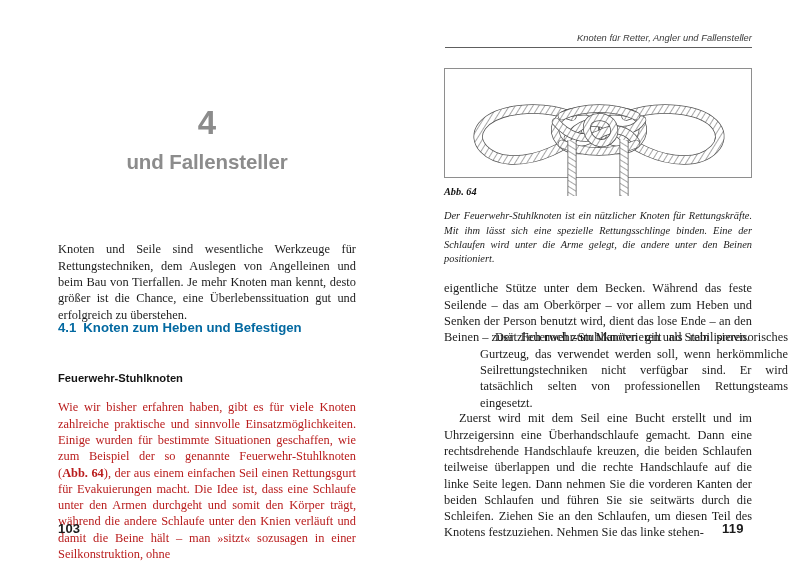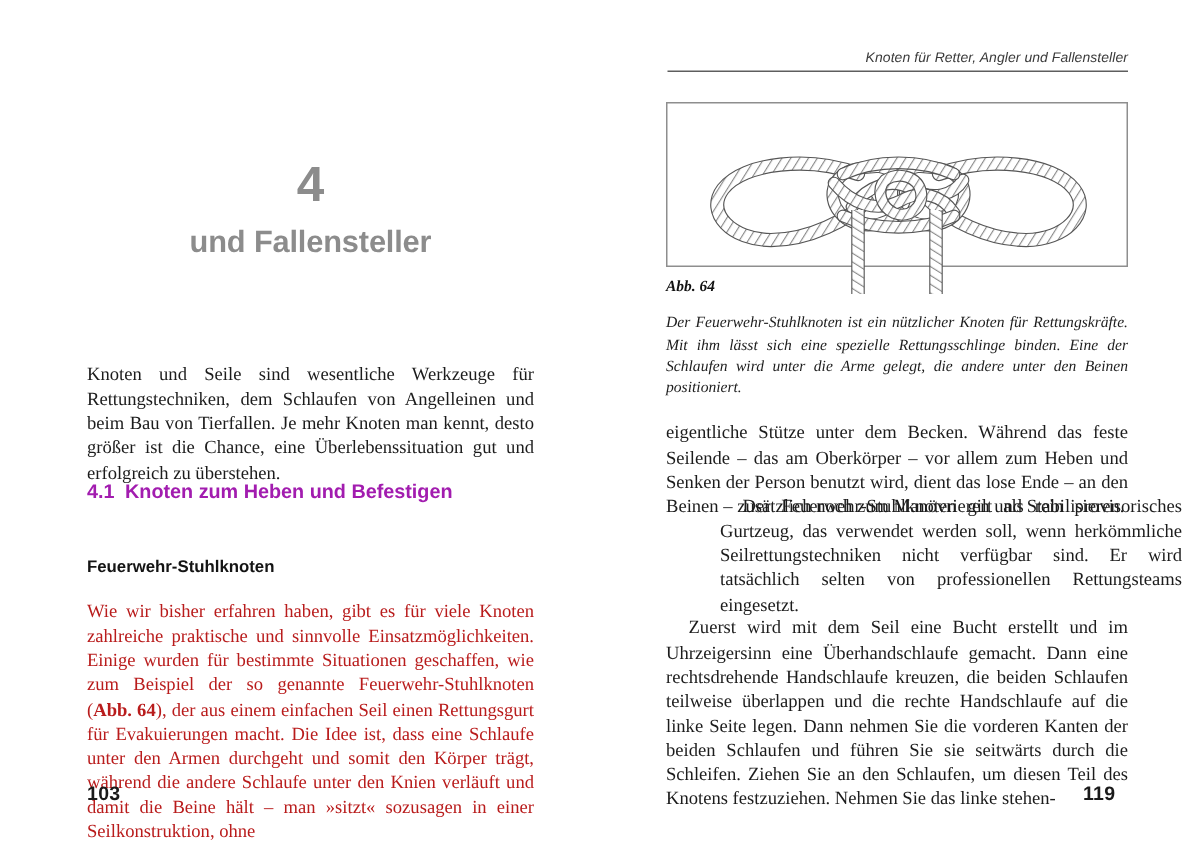--- a/index.html
+++ b/index.html
@@ -74,21 +74,21 @@
 
   .section-head {
     position: absolute;
     left: 58px;
     top: 319px;
     width: 300px;
     font-family: "Liberation Sans", sans-serif;
     font-weight: bold;
     font-size: 13.2px;
     line-height: 18.5px;
-    color: #a21caf;
+    color: #0369a1;
   }
   .section-head .num { margin-right: 7px; }
   .section-head .l2 { display: block; }
 
   .sub-head {
     position: absolute;
     left: 58px;
     top: 371px;
     width: 300px;
     font-family: "Liberation Sans", sans-serif;
@@ -207,21 +207,21 @@
 
   <div class="page page-left">
 
     <div class="chapter-block">
       <div class="chapter-num">4</div>
       <div class="chapter-title">
         <span class="line2">und Fallensteller</span>
       </div>
     </div>
 
-    <p class="intro-para">Knoten und Seile sind wesentliche Werkzeuge für Rettungs­techniken, dem Schlaufen von Angelleinen und beim Bau von Tier­fallen. Je mehr Knoten man kennt, desto größer ist die Chance, eine Überlebenssituation gut und erfolgreich zu überstehen.</p>
+    <p class="intro-para">Knoten und Seile sind wesentliche Werkzeuge für Rettungs­techniken, dem Auslegen von Angelleinen und beim Bau von Tier­fallen. Je mehr Knoten man kennt, desto größer ist die Chance, eine Überlebenssituation gut und erfolgreich zu überstehen.</p>
 
     <div class="section-head">
       <span class="num">4.1</span><span>Knoten zum Heben und Befestigen</span>
     </div>
 
     <div class="sub-head">Feuerwehr-Stuhlknoten</div>
 
     <p class="body-para-left"><span>Wie wir bisher erfahren haben, gibt es für viele Knoten zahlreiche praktische und sinnvolle Einsatzmöglichkeiten. Einige wurden für bestimmte Situationen geschaffen, wie zum Beispiel der so genannte Feuerwehr-Stuhlknoten (</span><b>Abb. 64</b><span>), der aus einem einfachen Seil einen Rettungsgurt für Evakuierungen macht. Die Idee ist, dass eine Schlaufe unter den Armen durchgeht und somit den Körper trägt, während die andere Schlaufe unter den Knien verläuft und damit die Beine hält – man »sitzt« sozusagen in einer Seilkonstruktion, ohne</span></p>
 
     <div class="folio folio-left">103</div>

